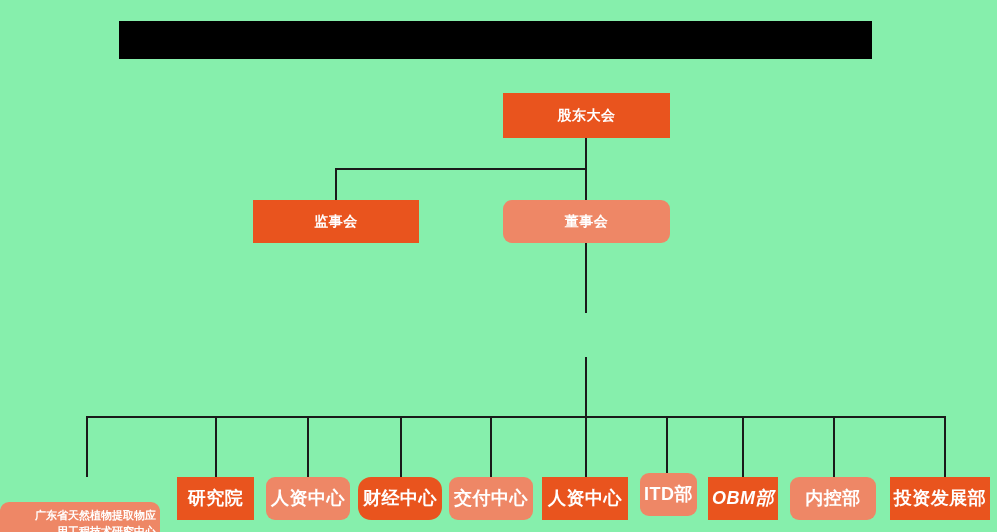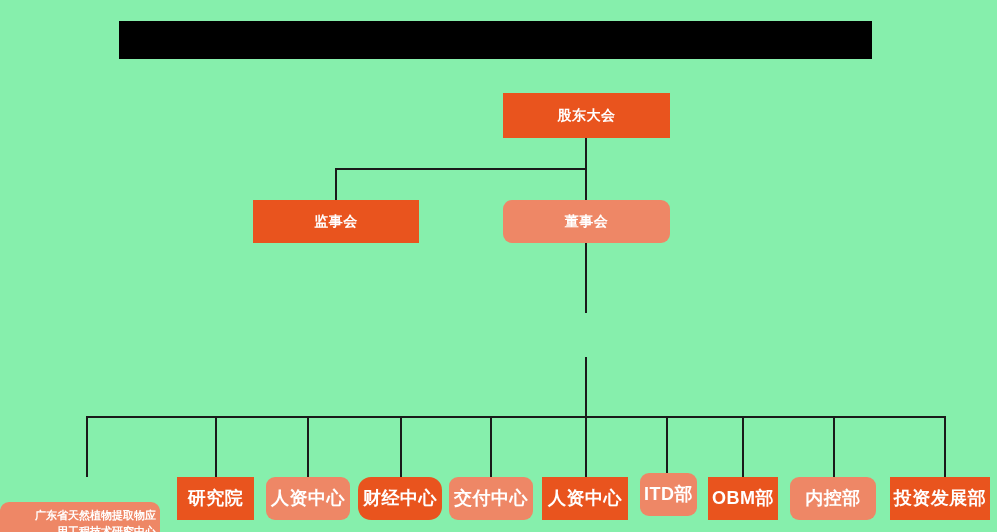--- a/index.html
+++ b/index.html
@@ -100,19 +100,19 @@
   <div class="node secondary small" style="left:266px; top:477px; width:84px; height:43px;">人资中心</div>
 
   <div class="node primary small" style="left:358px; top:477px; width:84px; height:43px;border-radius:13px;">财经中心</div>
 
   <div class="node secondary small" style="left:449px; top:477px; width:84px; height:43px;">交付中心</div>
 
   <div class="node primary small" style="left:542px; top:477px; width:86px; height:43px;">人资中心</div>
 
   <div class="node secondary small" style="left:640px; top:473px; width:57px; height:43px;text-align:center;">ITD部</div>
 
-  <div class="node primary small" style="left:708px; top:477px; width:70px; height:43px;">OBM部</div>
+  <div class="node primary small" style="left:708px; top:477px; width:70px; height:43px;font-style:italic;">OBM部</div>
 
   <div class="node secondary small" style="left:790px; top:477px; width:86px; height:43px;">内控部</div>
 
   <div class="node primary small" style="left:890px; top:477px; width:100px; height:43px;">投资发展部</div>
 
 </div>
 
 </body></html>

